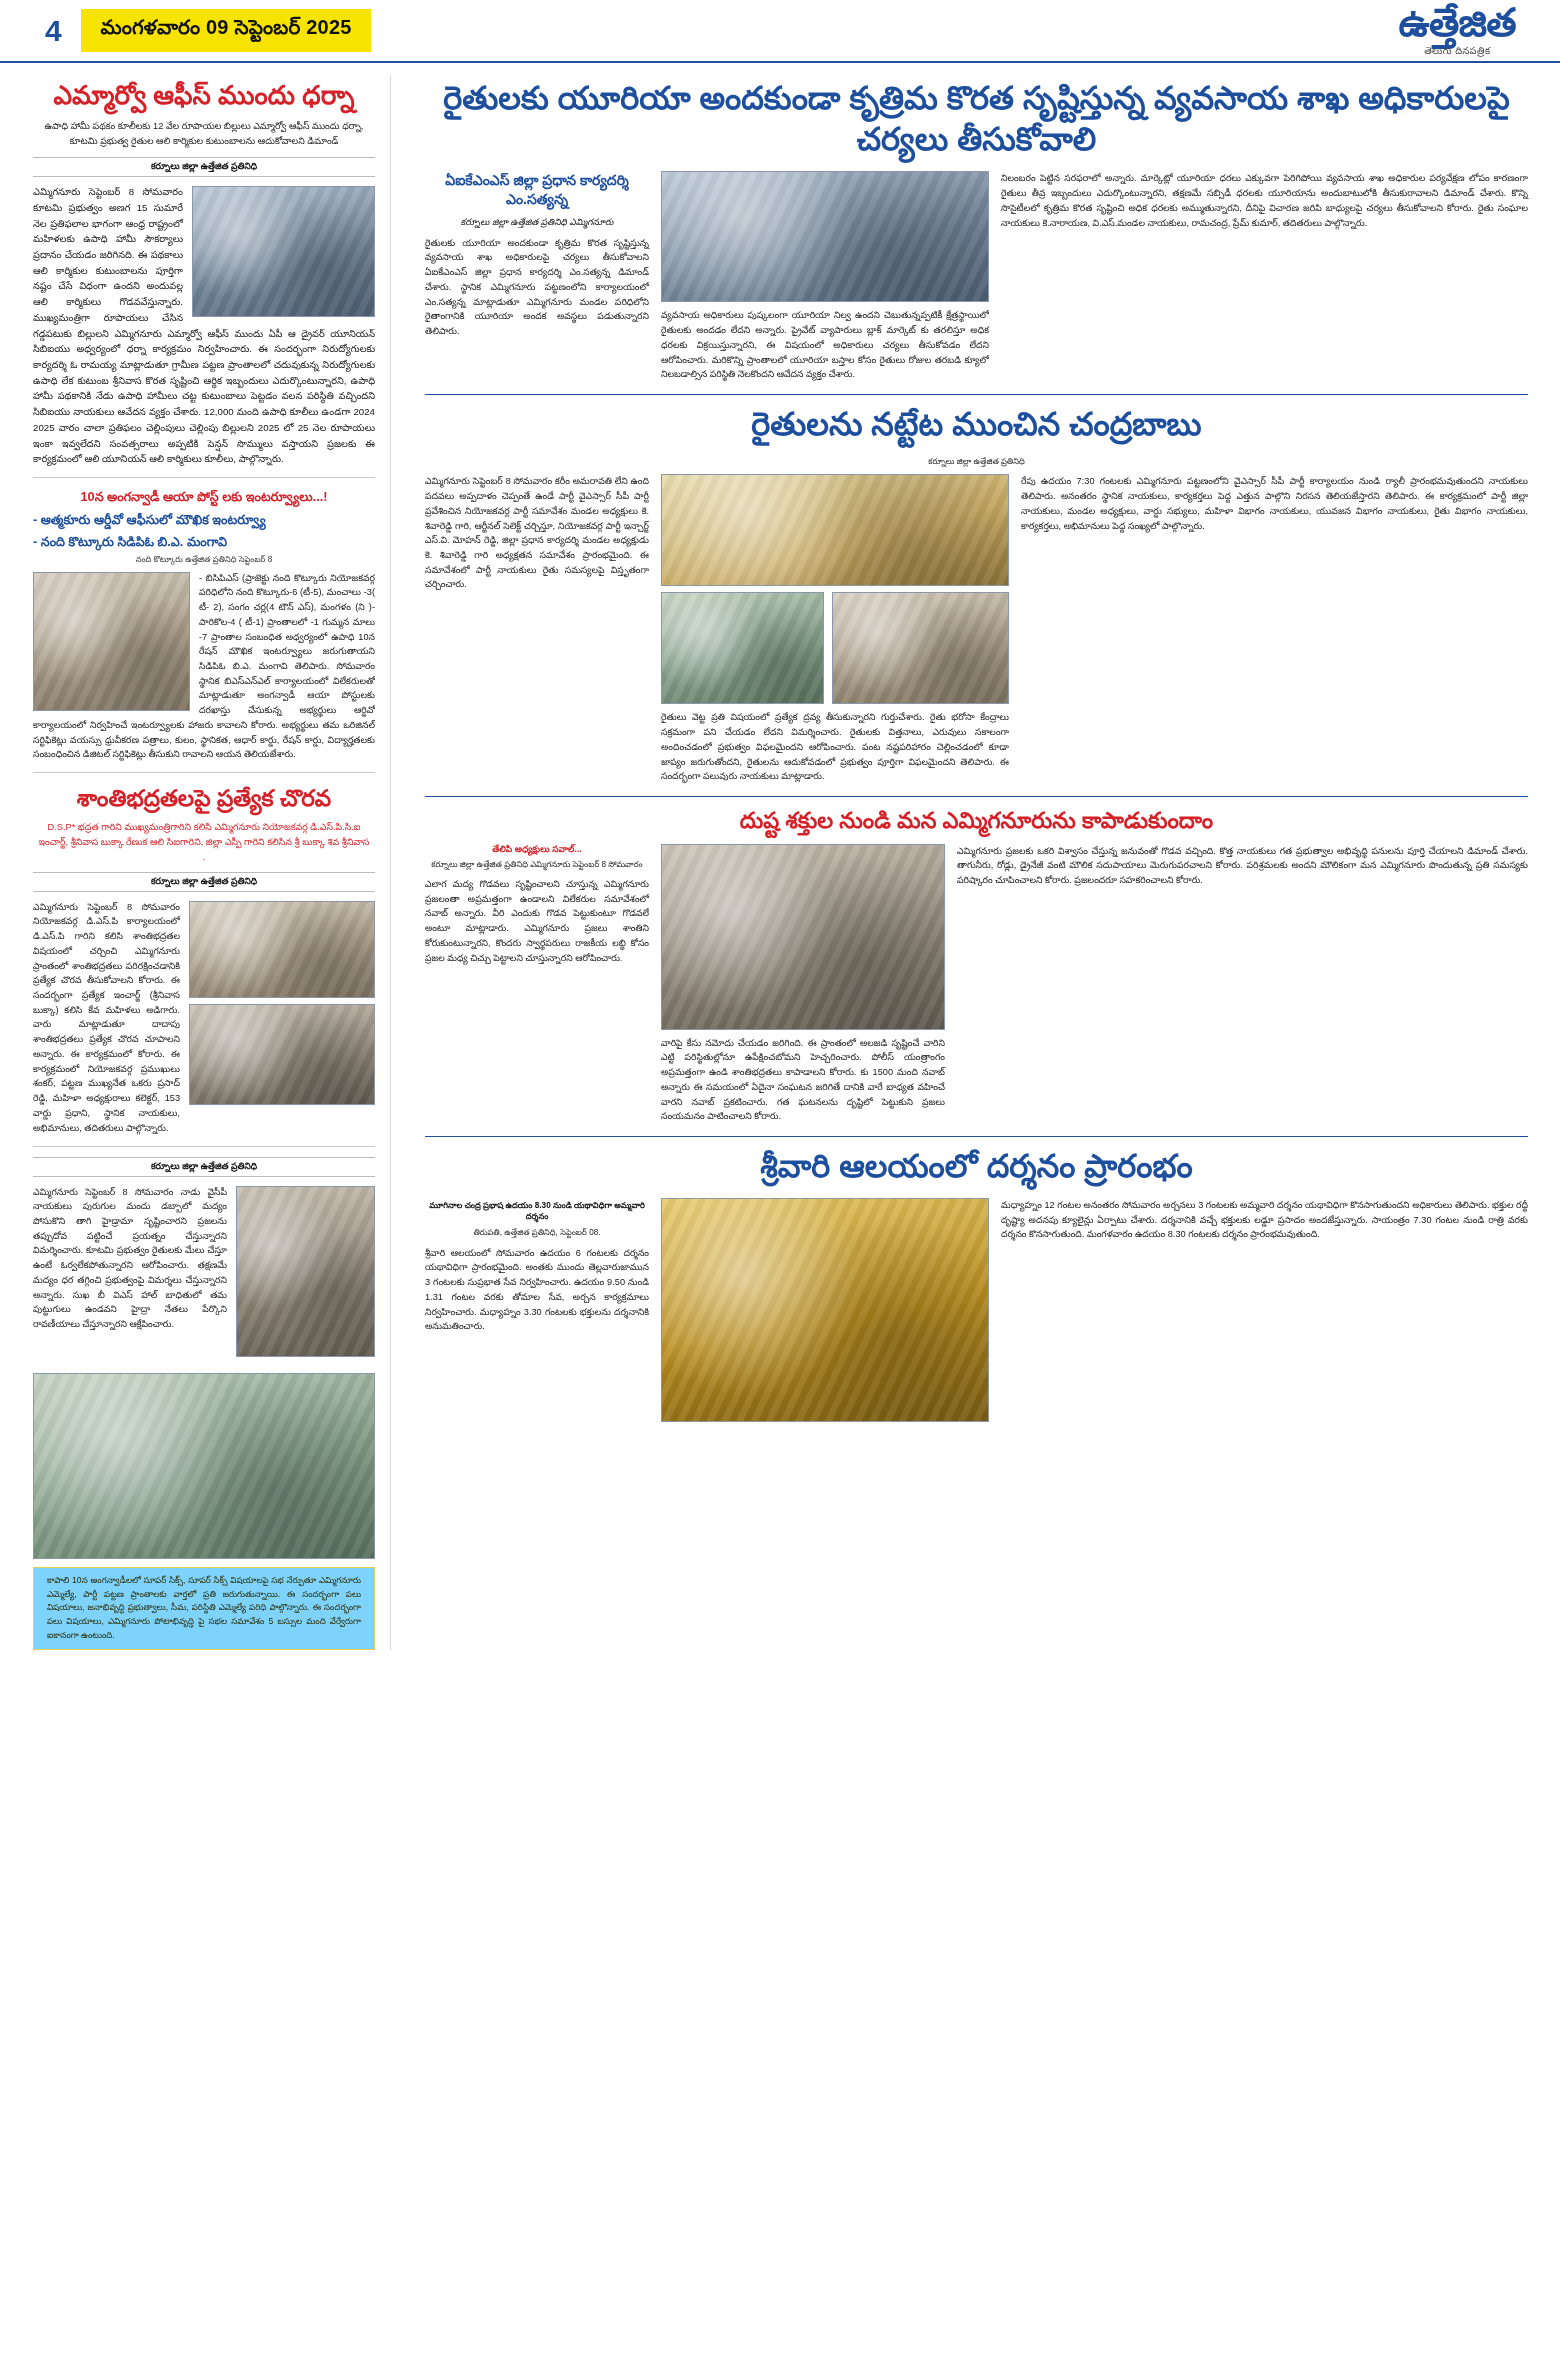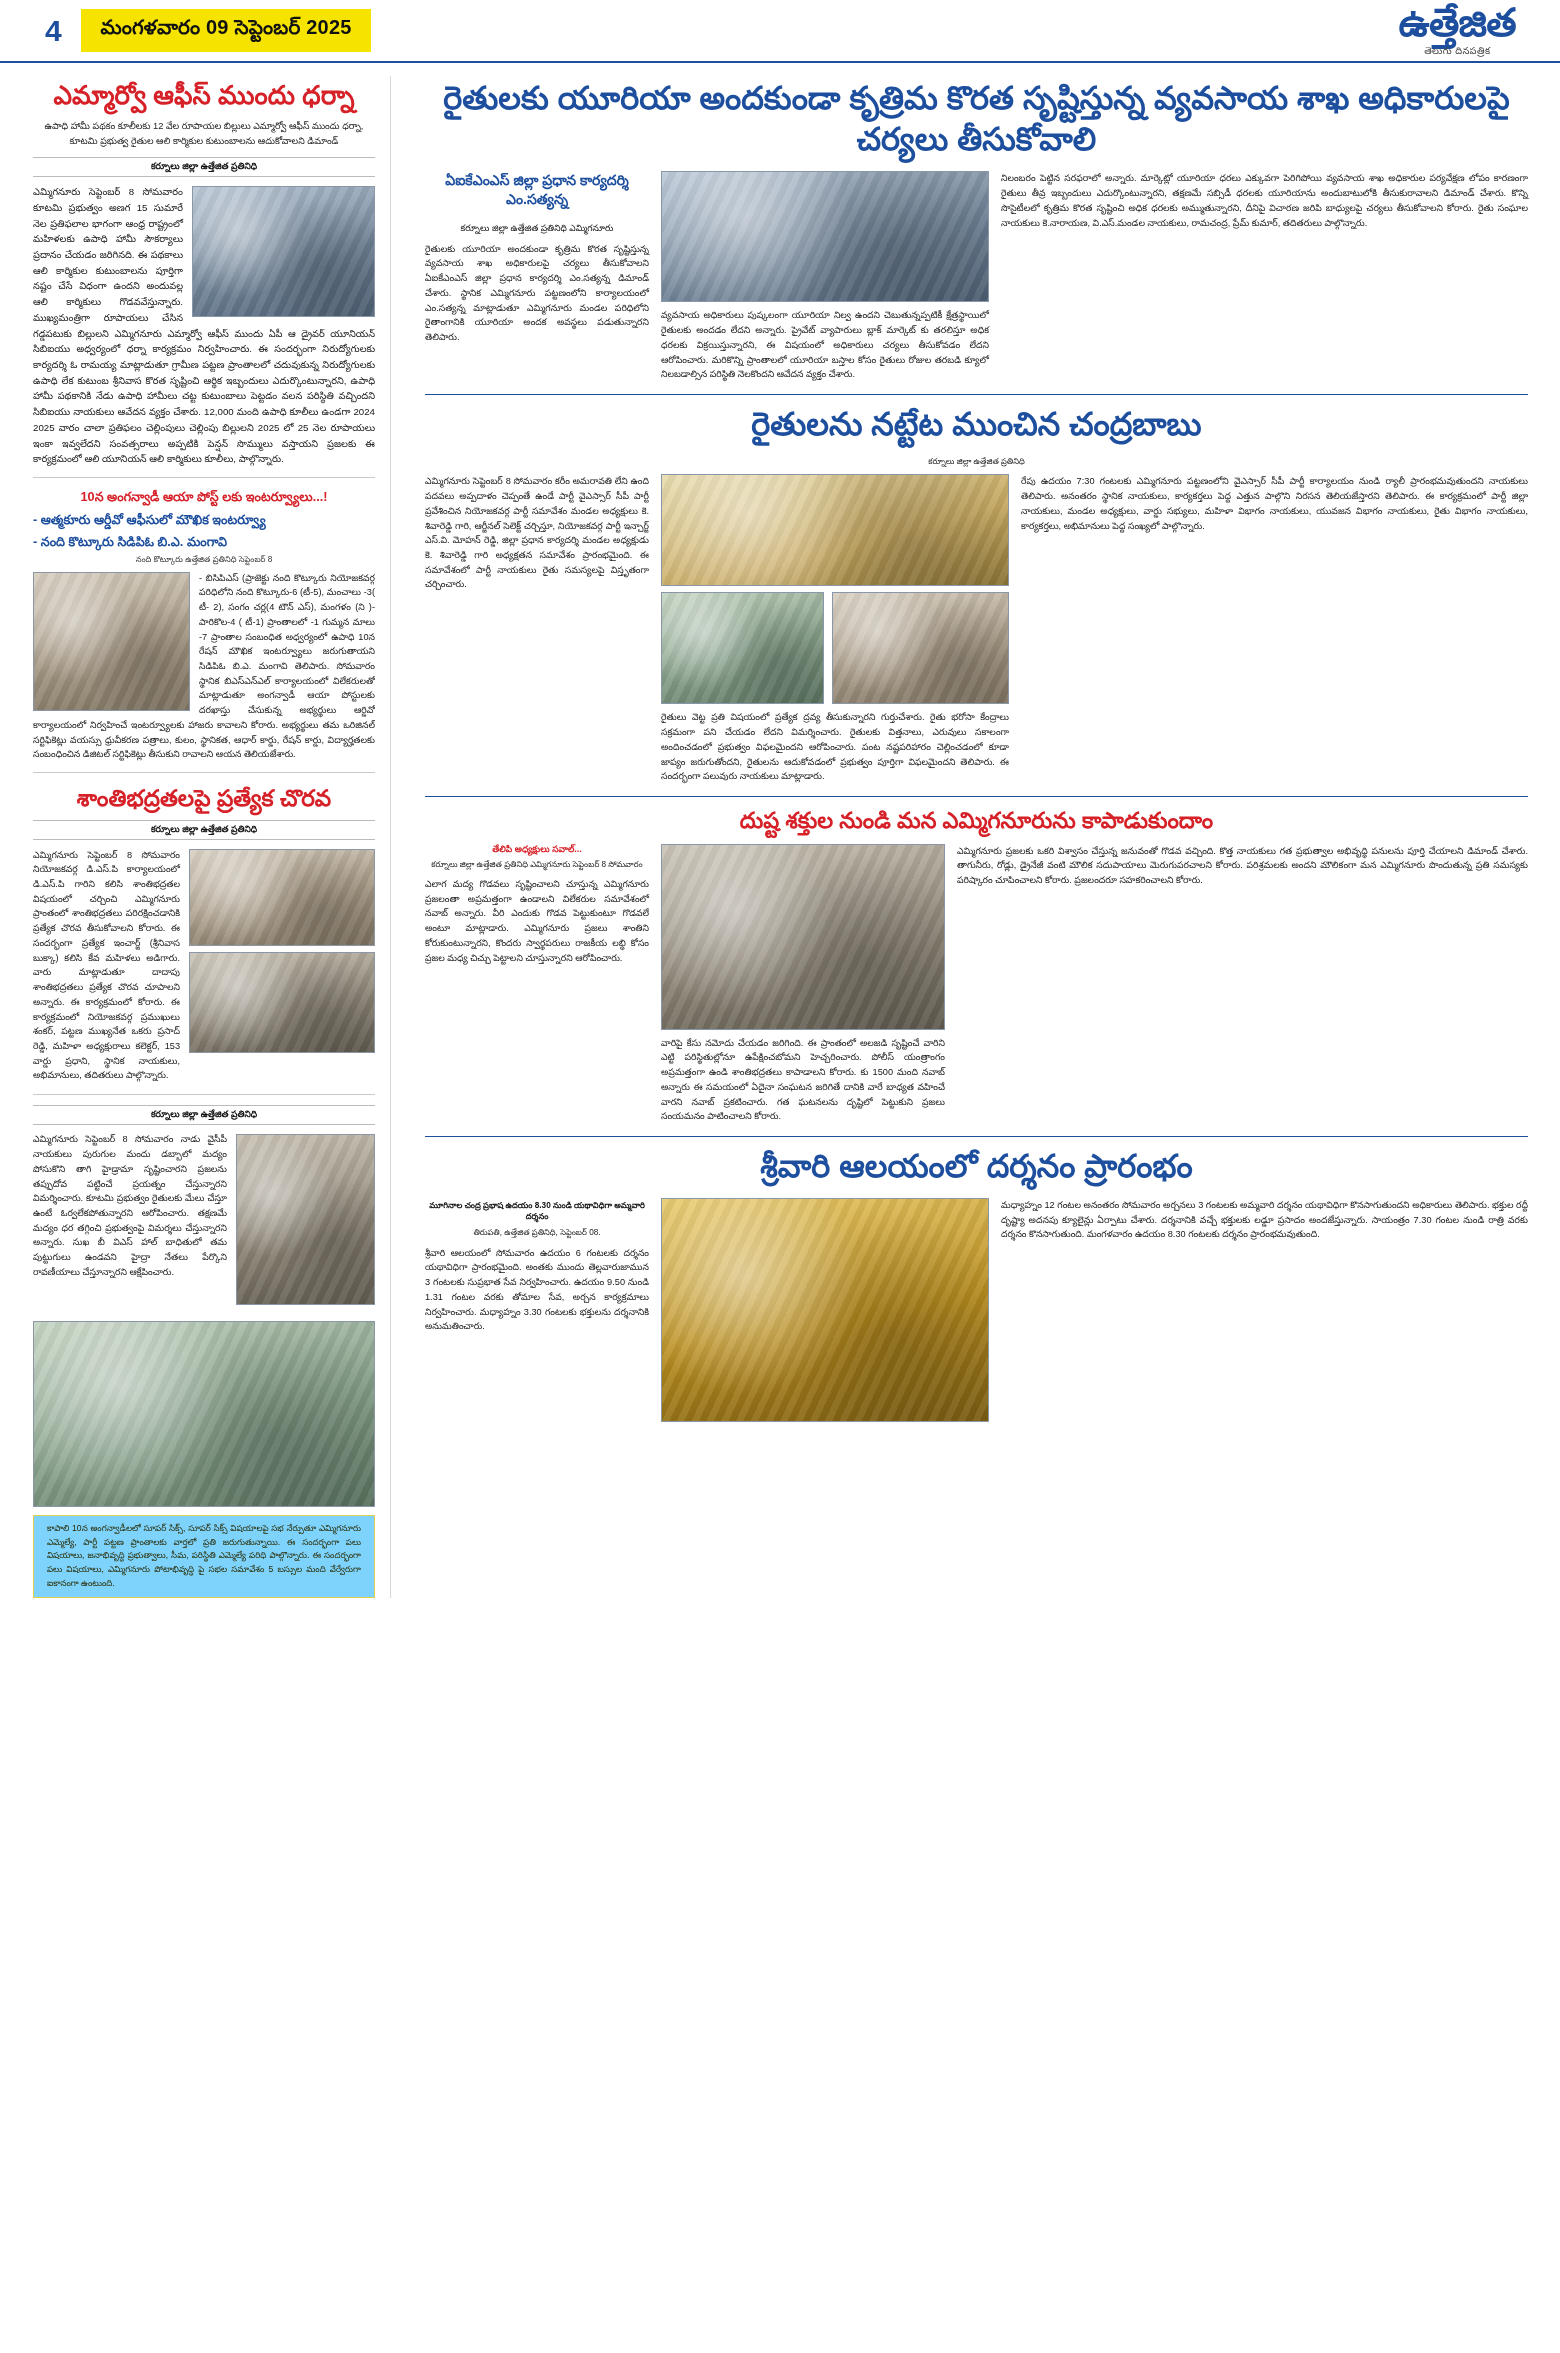--- a/index.html
+++ b/index.html
@@ -186,21 +186,21 @@
   }
 
   .subhead-block {
     text-align: center;
     margin-bottom: 6px;
   }
   .subhead-block .sb-main {
     color: #1d4f9e; font-size: 14px; font-weight: bold; line-height: 1.35;
   }
   .subhead-block .sb-sub {
-    color: #111; font-size: 9px; line-height: 1.5; margin-top: 13px;
+    color: #111; font-size: 9px; line-height: 1.5; margin-top: 7px; font-style: italic;
   }
 
   .flowwrap { overflow: hidden; }
 
   .yellow-note {
     background: #7dd3fc;
     border: 0.7px solid #e5cf4f;
     font-size: 8.6px;
     line-height: 1.6;
     padding: 6px 13px;
@@ -264,20 +264,21 @@
             <div class="photo p-office" style="width:157px;height:139px;"></div>
           </div>
           <div class="body-txt body-sm">- బిసిపిఎస్ (ప్రాజెక్టు నంది కొట్కూరు నియోజకవర్గ పరిధిలోని నంది కొట్కూరు-6 (టీ-5), మంచాలు -3( టీ- 2), సంగం చర్ల(4 టౌన్ ఎస్), మంగళం (ని )- పారికొల-4 ( టీ-1) ప్రాంతాలలో -1 గుమ్మన మాలు -7 ప్రాంతాల సంబంధిత అధ్వర్యంలో ఉపాధి 10న రేషన్ మౌఖిక ఇంటర్వ్యూలు జరుగుతాయని సిడిపిఓ బి.ఎ. మంగావి తెలిపారు. సోమవారం స్థానిక బిఎస్ఎన్ఎల్ కార్యాలయంలో విలేకరులతో మాట్లాడుతూ అంగన్వాడీ ఆయా పోస్టులకు దరఖాస్తు చేసుకున్న అభ్యర్థులు ఆర్డివో కార్యాలయంలో నిర్వహించే ఇంటర్వ్యూలకు హాజరు కావాలని కోరారు. అభ్యర్థులు తమ ఒరిజినల్ సర్టిఫికెట్లు వయస్సు ధ్రువీకరణ పత్రాలు, కులం, స్థానికత, ఆధార్ కార్డు, రేషన్ కార్డు, విద్యార్హతలకు సంబంధించిన డిజిటల్ సర్టిఫికెట్లు తీసుకుని రావాలని ఆయన తెలియజేశారు.</div>
         </div>
       </div>
 
       <div class="rule"></div>
 
       <div>
         <div class="h-lead-left hl-red" style="font-size:23px">శాంతిభద్రతలపై ప్రత్యేక చొరవ</div>
+        <div class="deck" style="color:#d62128">D.S.P* భద్రత గారిని ముఖ్యమంత్రిగారిని కలిసి ఎమ్మిగనూరు నియోజకవర్గ డి.ఎస్.పి.సి.ఐ ఇంచార్జ్, శ్రీనివాస బుక్కా రేణుక ఆలి సిఐగారిని, జిల్లా ఎస్పీ గారిని కలిసిన శ్రీ బుక్కా శివ శ్రీనివాస .</div>
         <div class="byline">కర్నూలు జిల్లా ఉత్తేజిత ప్రతినిధి</div>
         <div class="flowwrap">
           <div class="float-photo">
             <div class="photo p-office" style="width:186px;height:97px;"></div>
             <div class="photo p-man" style="width:186px;height:101px;margin-top:6px;"></div>
           </div>
           <div class="body-txt body-sm">ఎమ్మిగనూరు సెప్టెంబర్ 8 సోమవారం నియోజకవర్గ డి.ఎస్.పి కార్యాలయంలో డి.ఎస్.పి గారిని కలిసి శాంతిభద్రతల విషయంలో చర్చించి ఎమ్మిగనూరు ప్రాంతంలో శాంతిభద్రతలు పరిరక్షించడానికి ప్రత్యేక చొరవ తీసుకోవాలని కోరారు. ఈ సందర్భంగా ప్రత్యేక ఇంచార్జ్ (శ్రీనివాస బుక్కా) కలిసి కేవ మహిళలు అడిగారు. వారు మాట్లాడుతూ దాదాపు శాంతిభద్రతలు ప్రత్యేక చొరవ చూపాలని అన్నారు. ఈ కార్యక్రమంలో కోరారు. ఈ కార్యక్రమంలో నియోజకవర్గ ప్రముఖులు శంకర్, పట్టణ ముఖ్యనేత ఒకరు ప్రసాద్ రెడ్డి, మహిళా అధ్యక్షురాలు కలెక్టర్, 153 వార్డు ప్రధాని, స్థానిక నాయకులు, అభిమానులు, తదితరులు పాల్గొన్నారు.</div>
         </div>
       </div>
 

